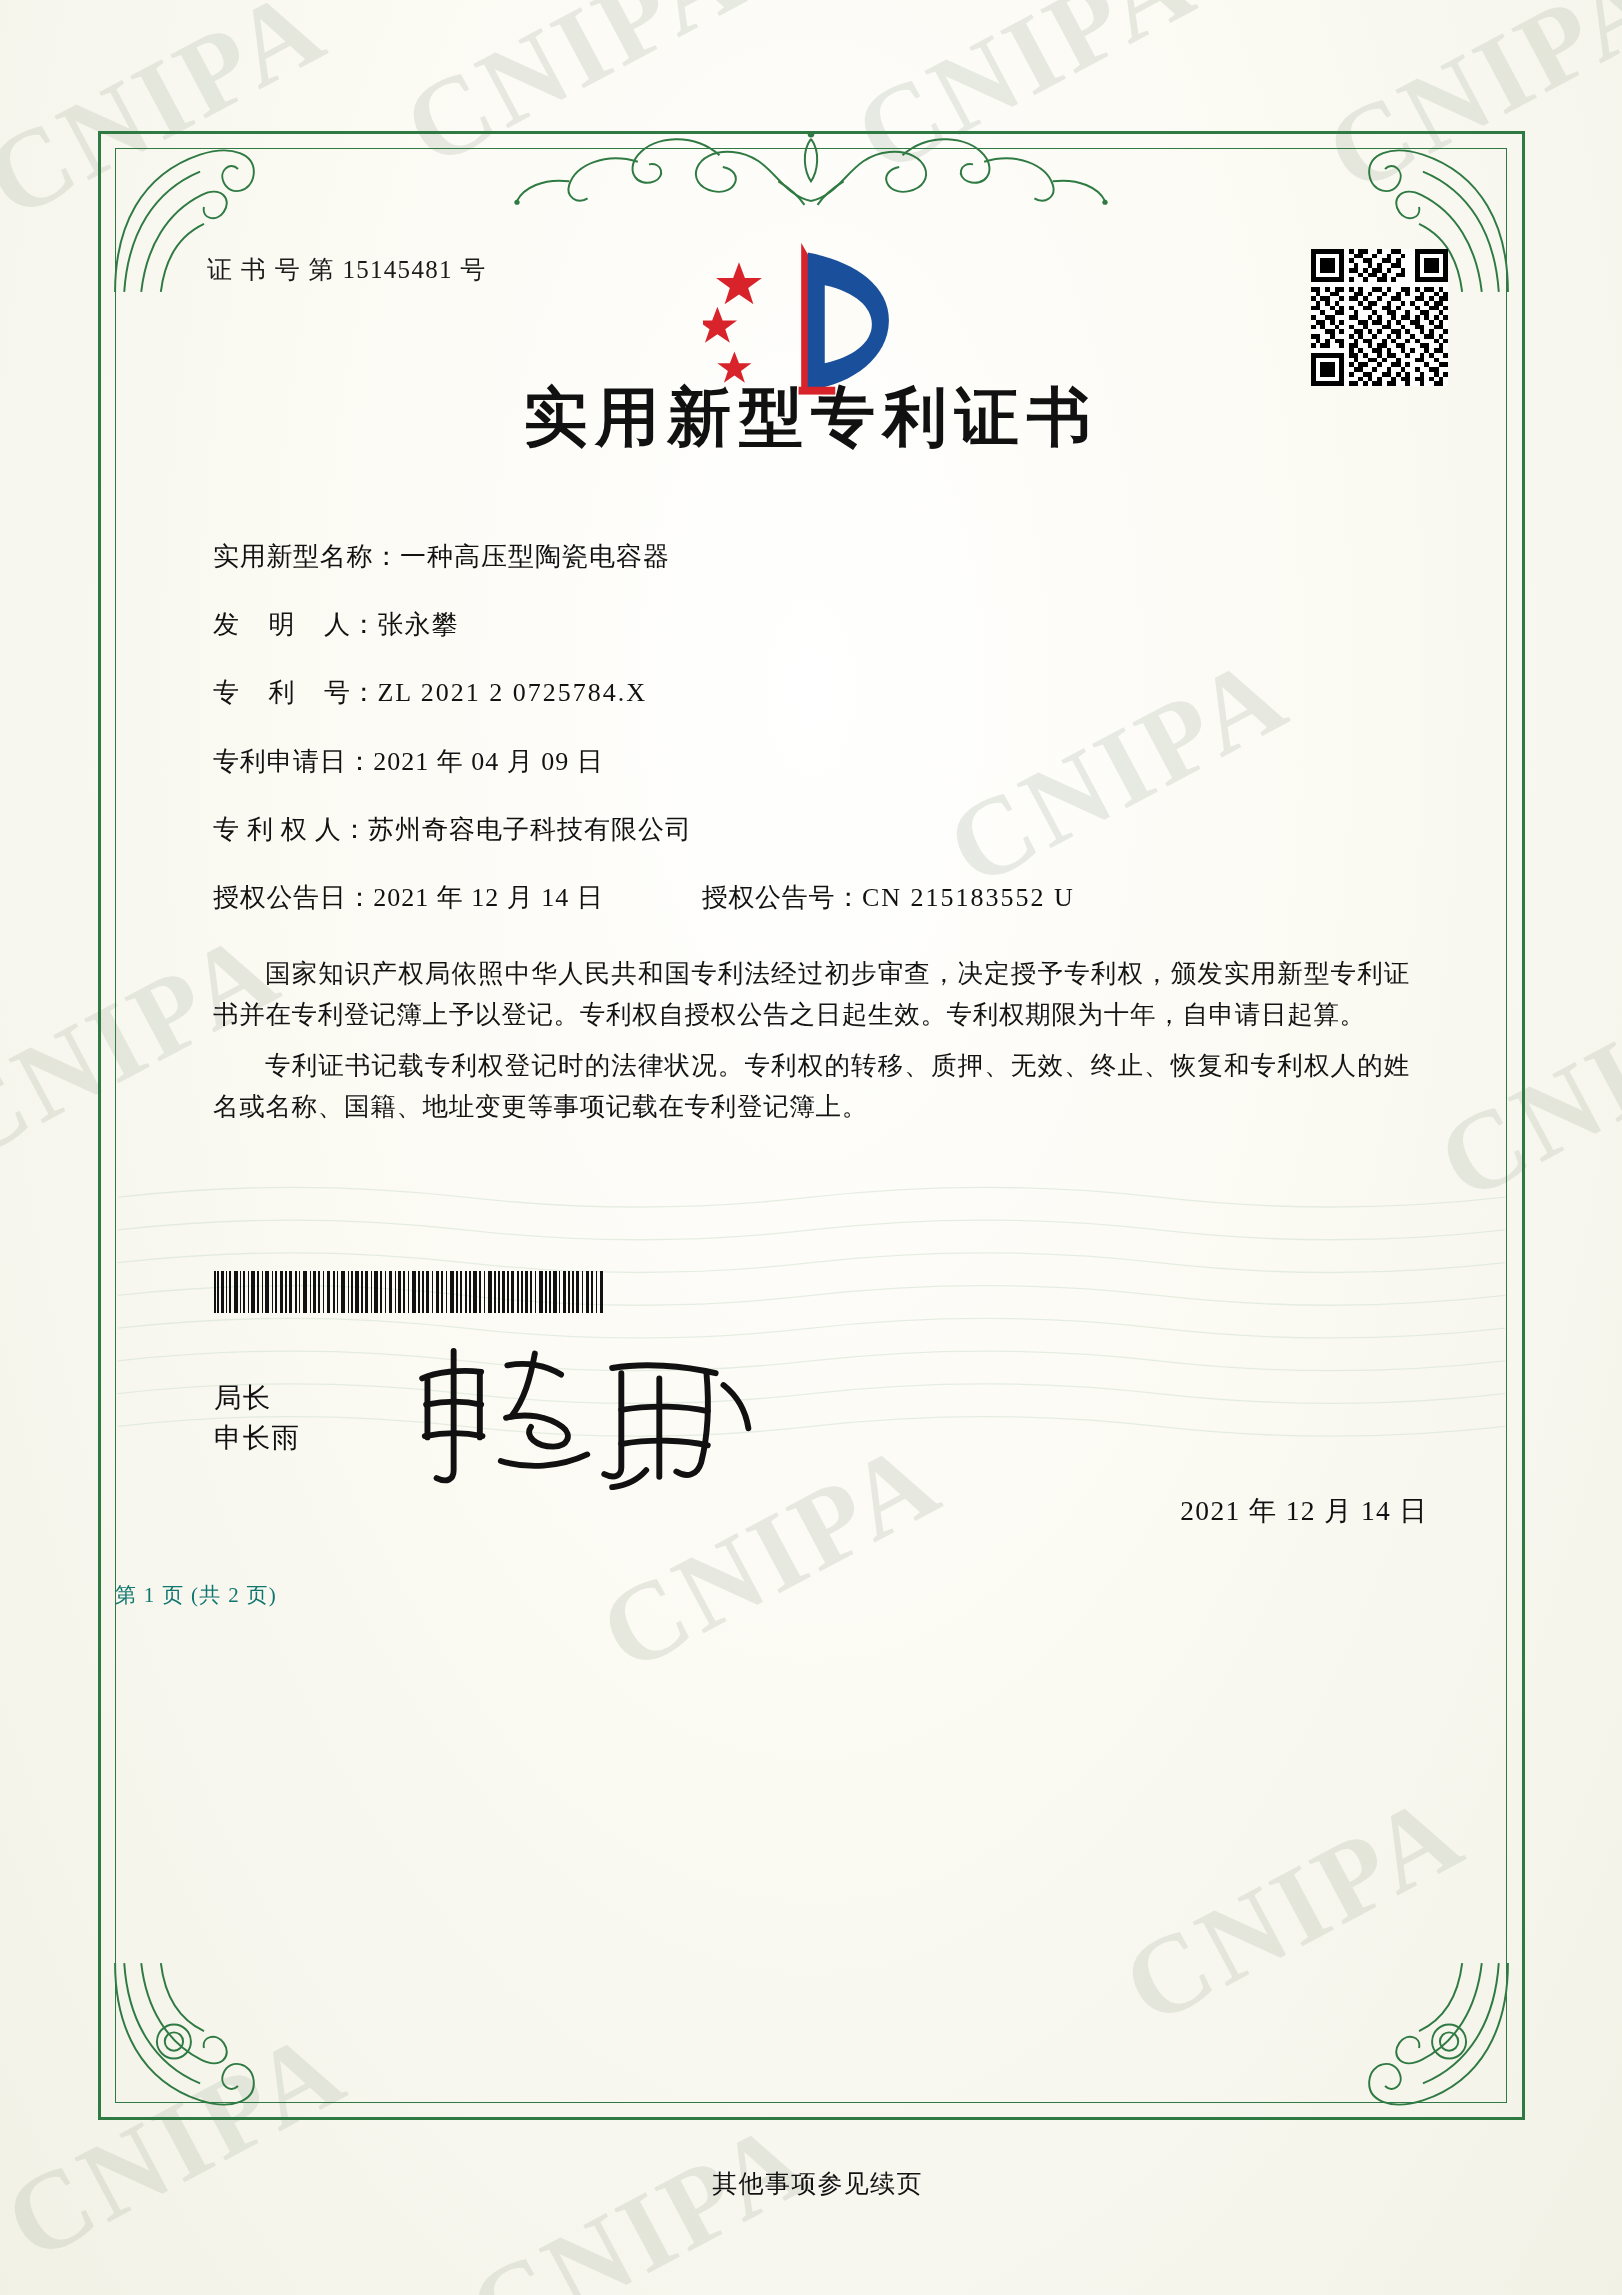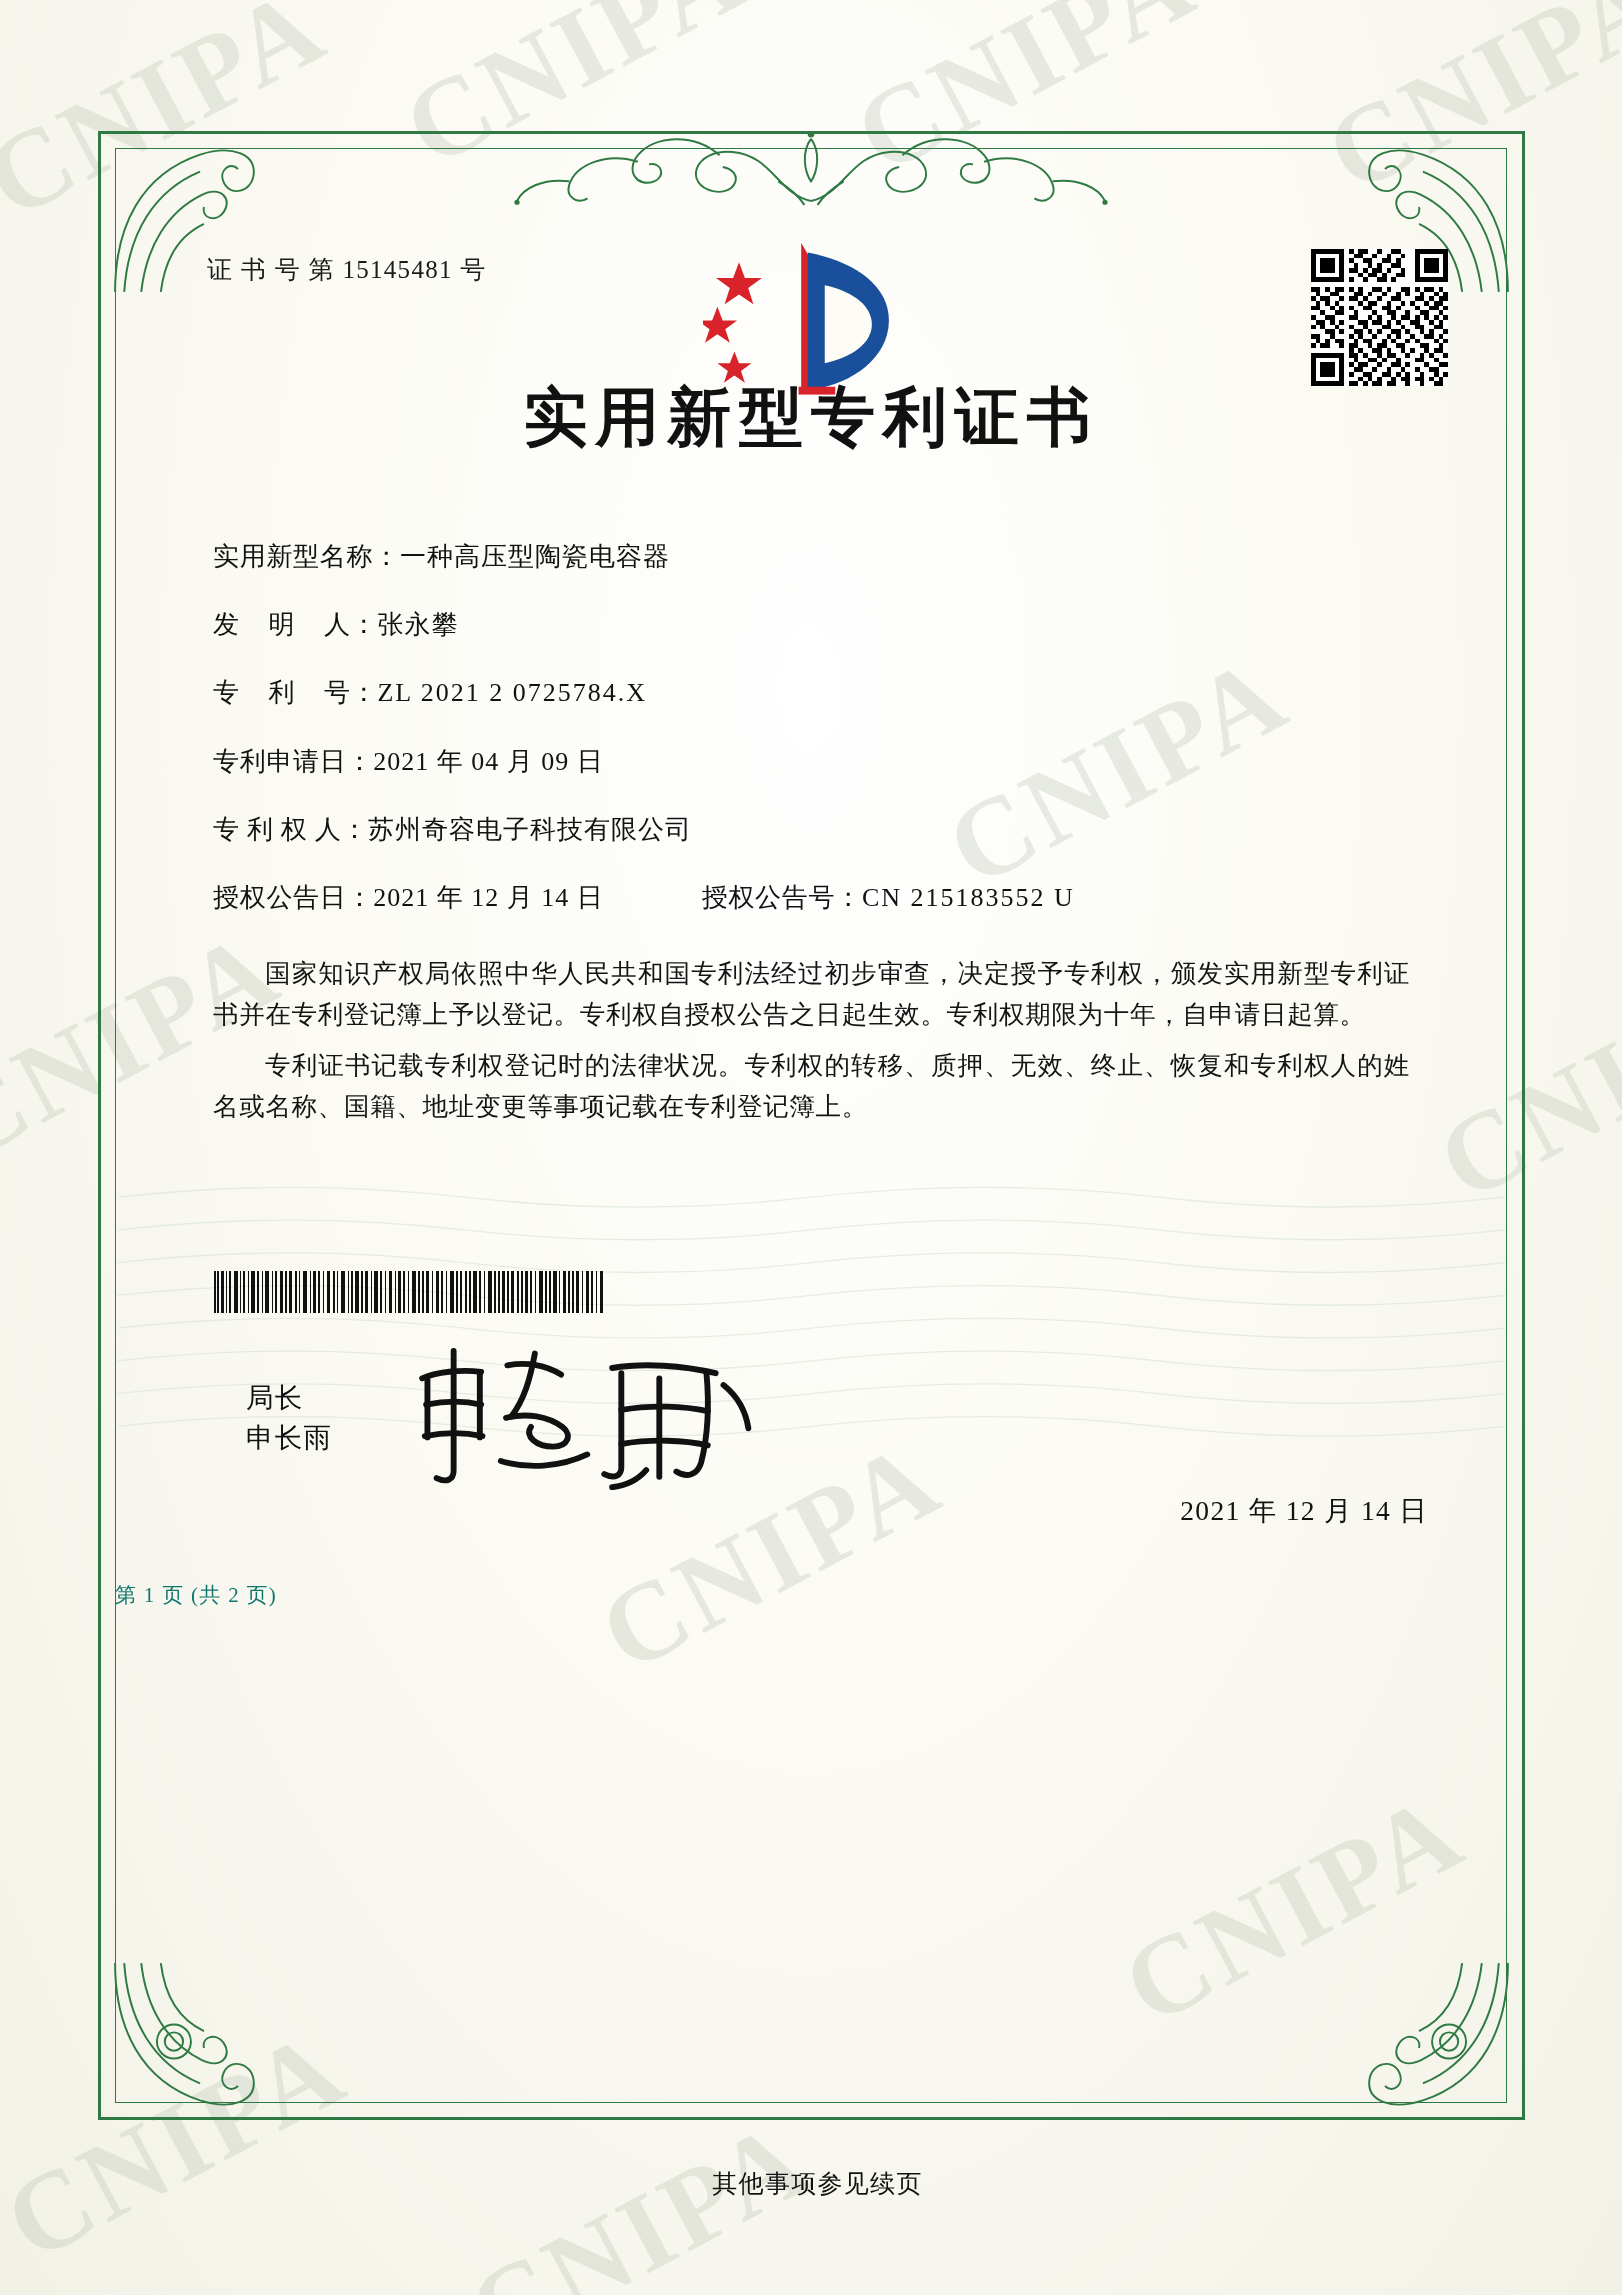--- a/index.html
+++ b/index.html
@@ -180,21 +180,20 @@
   }
 
   .signature-block {
     position: absolute;
     left: 99px;
     top: 1230px;
     font-size: 27.5px;
     line-height: 1.45;
     color: #111;
     letter-spacing: 1.3px;
-    margin-left: 32px;
   }
 
   .signature-mark {
     position: absolute;
     left: 281px;
     top: 1191px;
     width: 393px;
     height: 151px;
   }
 

